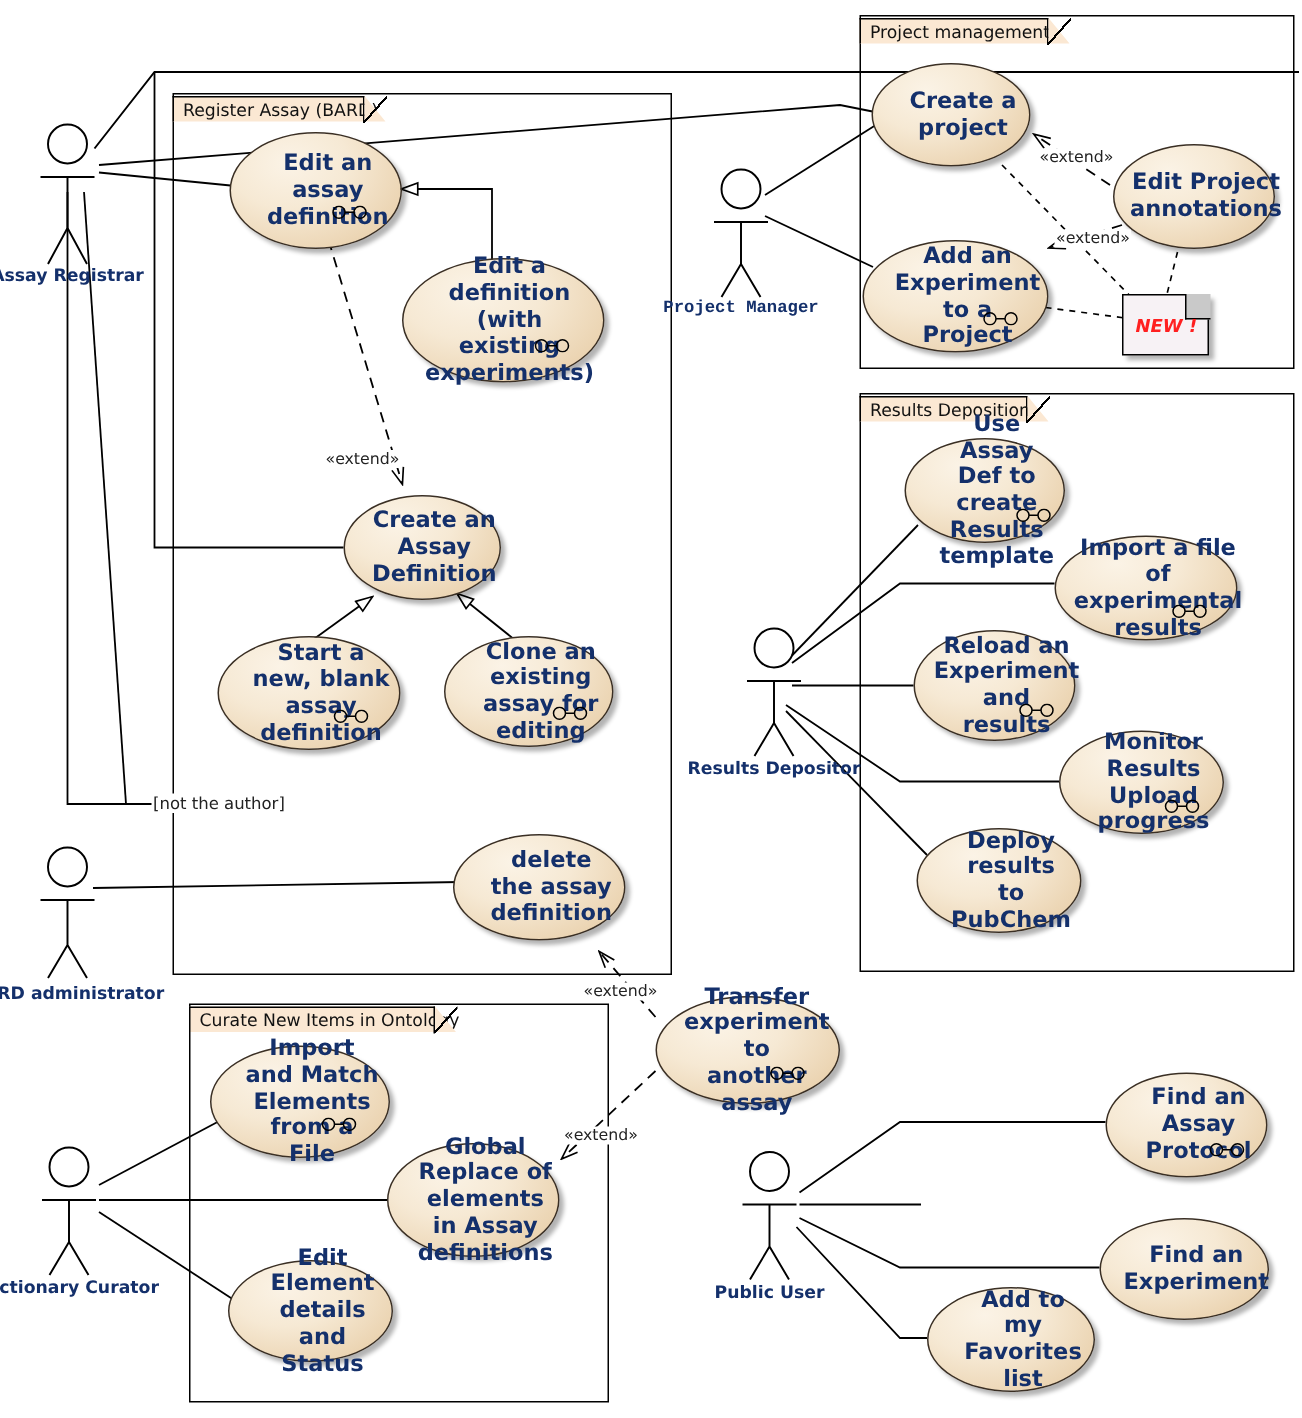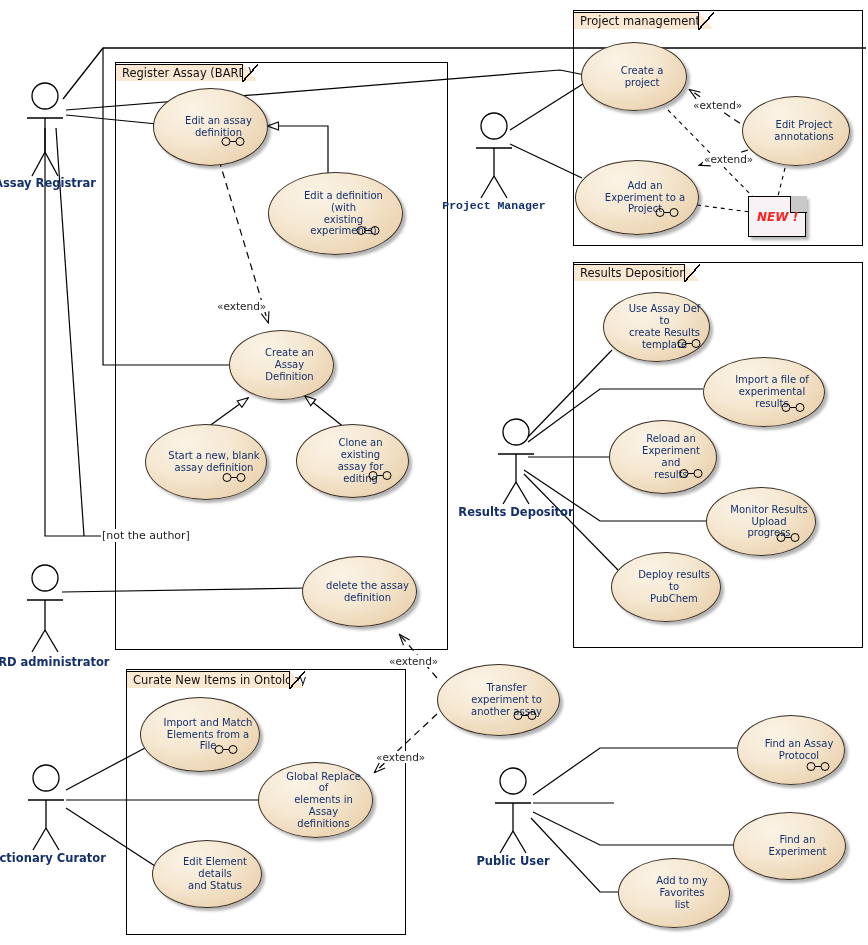--- a/index.html
+++ b/index.html
@@ -14,21 +14,21 @@
   .pkg-tab span{position:absolute;left:6px;top:1px;font-size:11.5px;color:#111;white-space:nowrap;
                 font-family:"DejaVu Sans","Liberation Sans",sans-serif;}
 
   
   .uc{position:absolute;border-radius:50%;
       border:1.25px solid #3a2f24;
       background:radial-gradient(ellipse at 34% 26%, #FBF3E6 0%, #F6E9D4 38%, #EBD4B2 78%, #E4C79F 100%);
       box-shadow:3px 3px 3px rgba(0,0,0,0.30);
       display:flex;align-items:center;justify-content:center;text-align:center;
       box-sizing:border-box;}
-  .uc .lbl{font-size:10px;font-weight:normal;color:#14306b;line-height:1.18;
+  .uc .lbl{font-size:15px;font-weight:bold;color:#14306b;line-height:1.18;
            padding:0 6px;white-space:pre-line;margin-left:16px;}
   
   .glass{position:absolute;width:26px;height:9px;}
   .glass svg{display:block;}
 
   
   .actor{position:absolute;width:54px;}
   .actor .aname{position:absolute;top:60px;left:50%;transform:translateX(-50%);
                 font-size:11.5px;font-weight:bold;color:#14306b;white-space:nowrap;}
 

